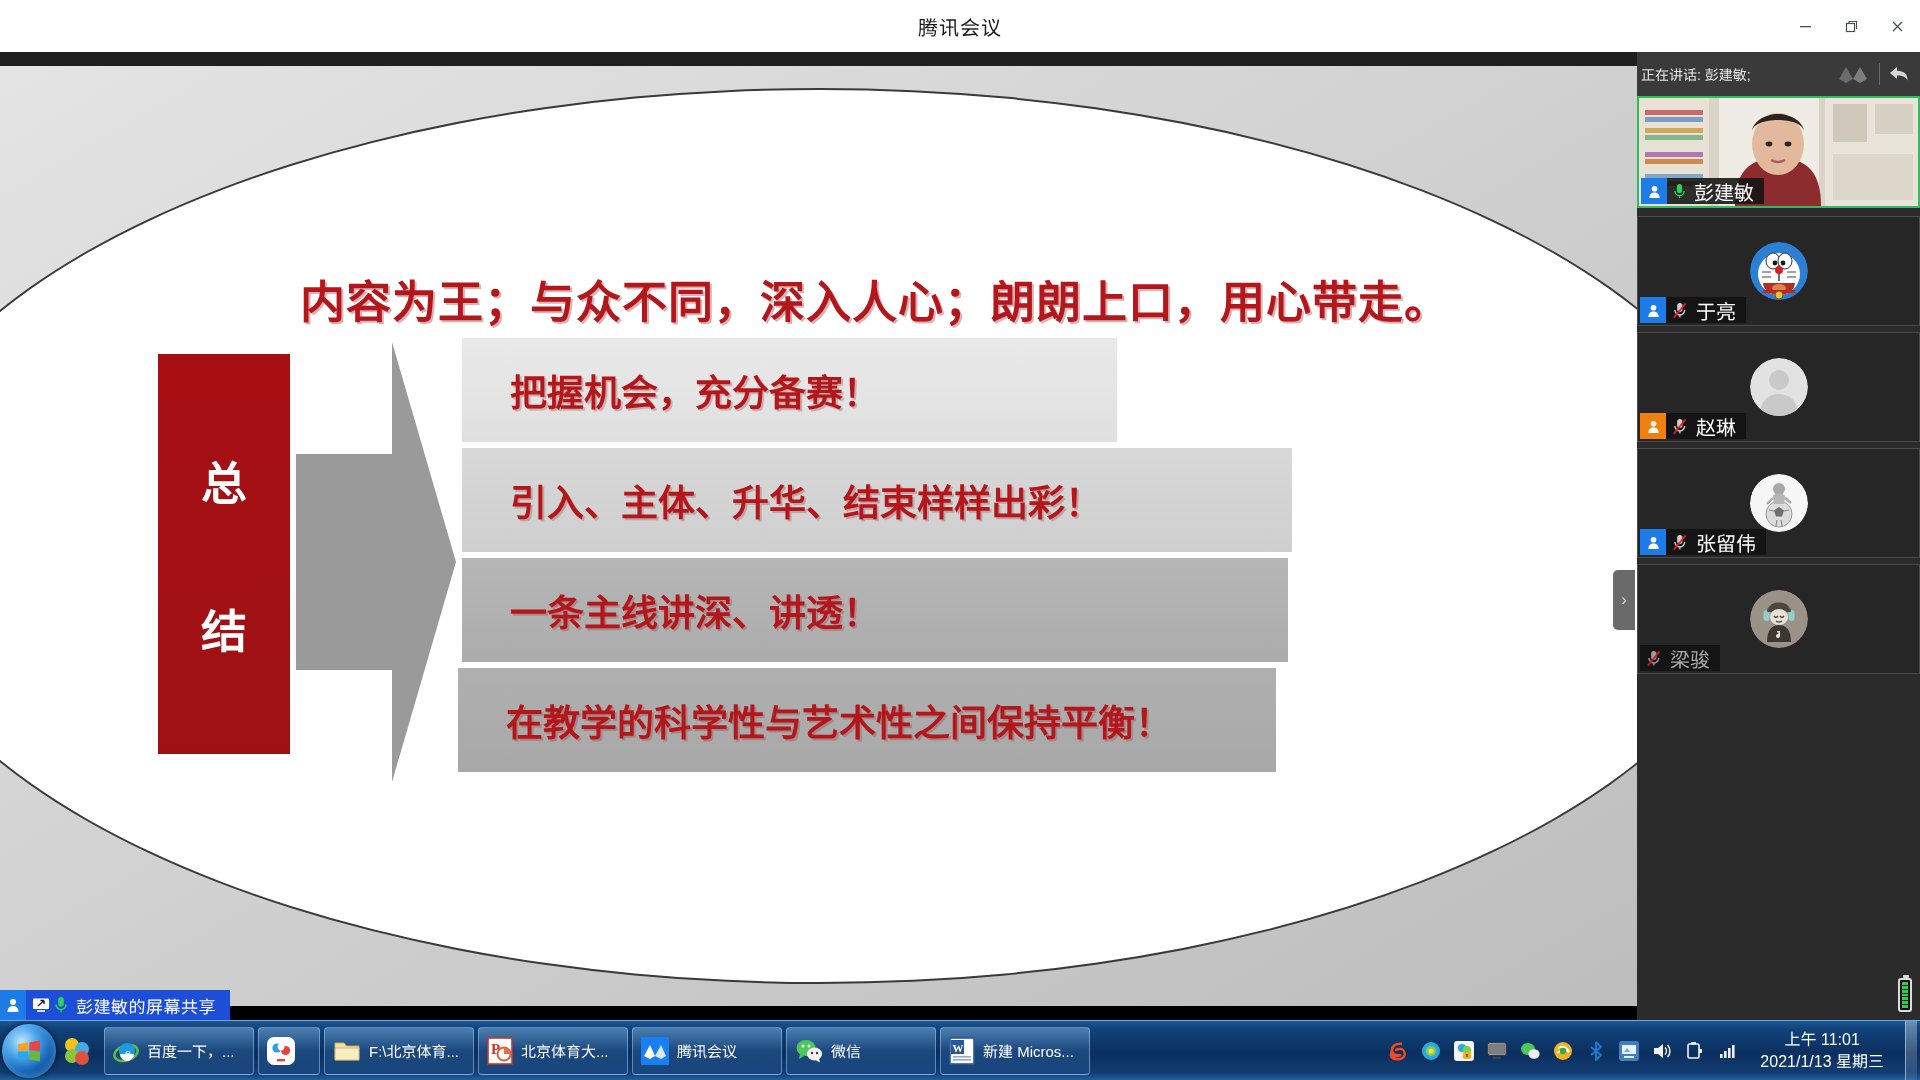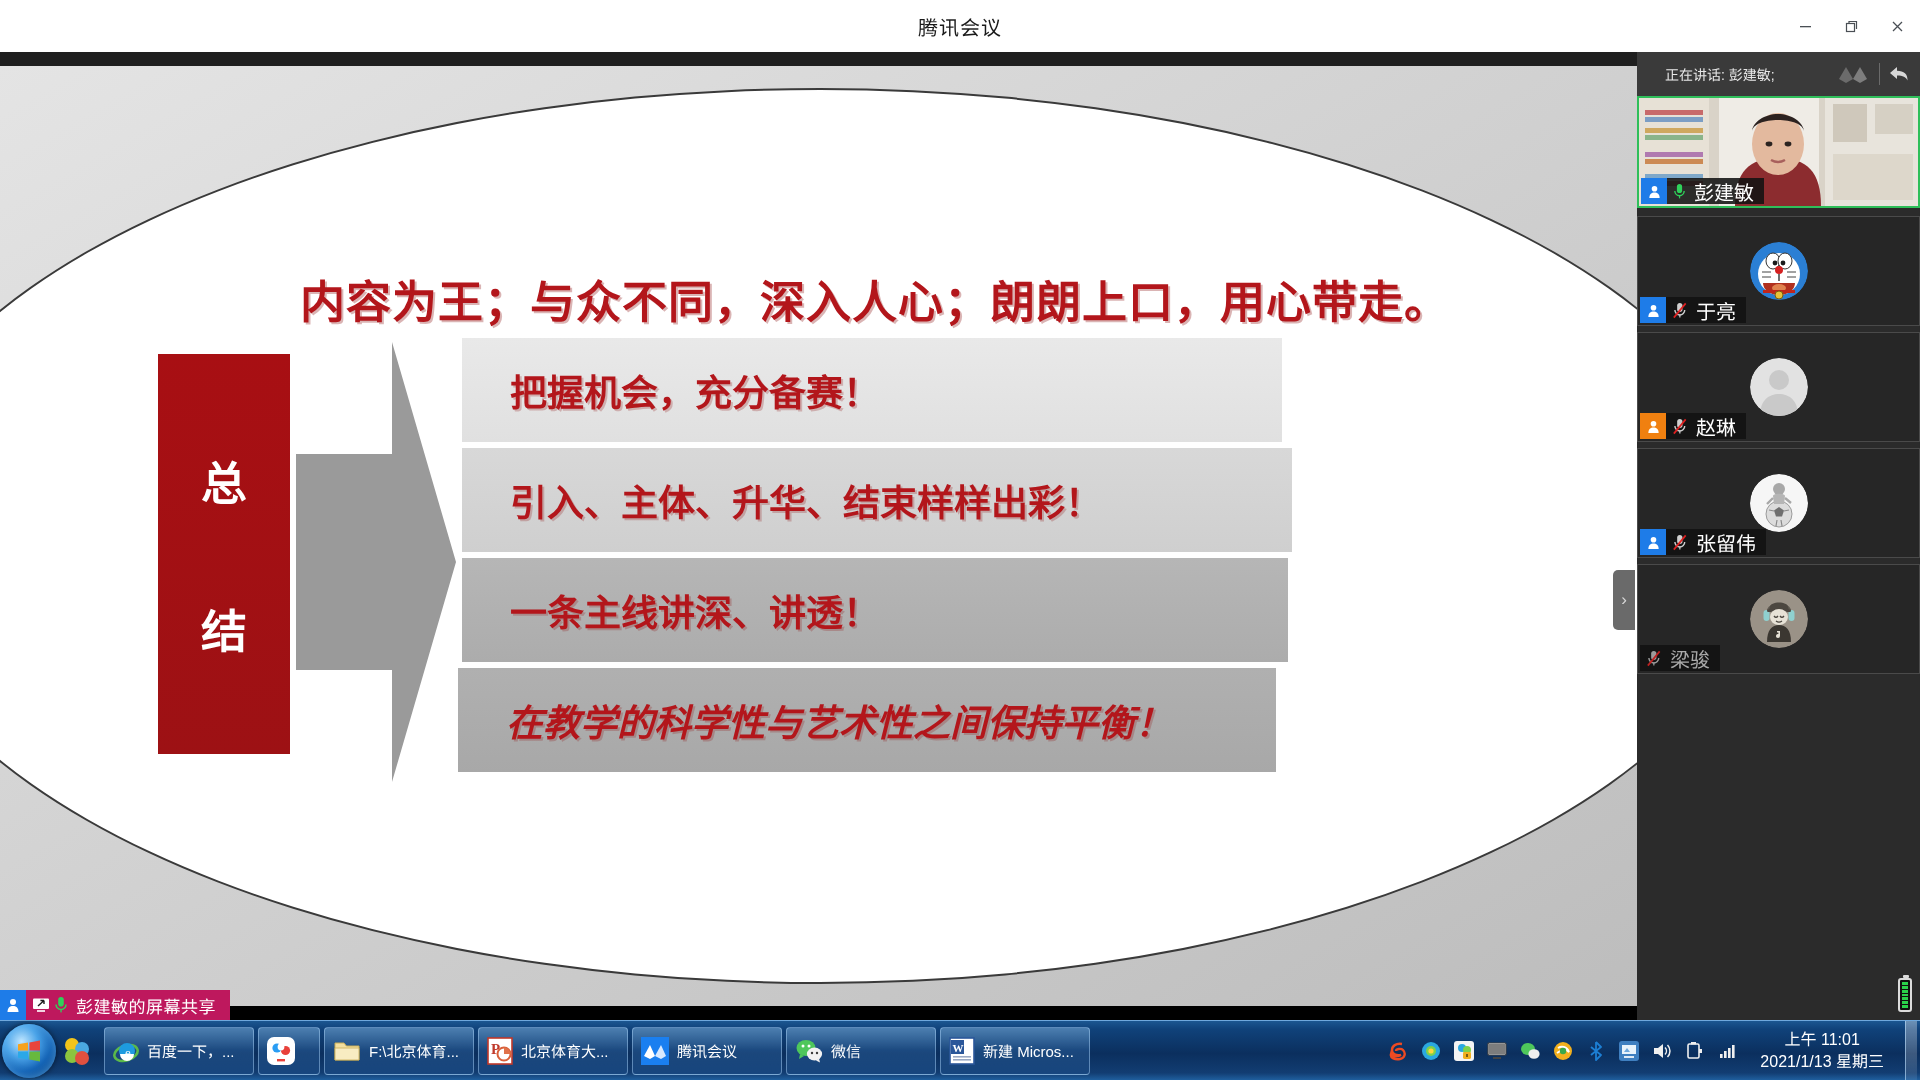--- a/index.html
+++ b/index.html
@@ -61,35 +61,35 @@
     color:#fff; font-size:46px; font-weight:bold;
     display:flex; flex-direction:column; align-items:center;
     justify-content:space-around; padding:52px 0;
     font-family:"DejaVu Sans","Liberation Sans",sans-serif;
   }
 
   .arrow { position:absolute; left:296px; top:276px; width:160px; height:440px; }
 
   .bars { position:absolute; left:462px; top:272px; width:820px; }
   .bar {
-    width:820px; height:104px; margin-bottom:6px;
+    width:655px; height:104px; margin-bottom:6px;
     display:flex; align-items:center; padding-left:48px;
     color:#b3161b; font-size:37px; font-weight:bold; white-space:nowrap;
     text-shadow:2px 2px 0 rgba(150,40,40,.28);
     font-family:"DejaVu Sans","Liberation Sans",sans-serif;
   }
   .bar.b0 { background:linear-gradient(180deg,#e9e9e9,#e0e0e0); }
   .bar.b1 { background:linear-gradient(180deg,#d8d8d8,#cfcfcf); width:830px; }
   .bar.b2 { background:linear-gradient(180deg,#b6b6b6,#acacac); width:826px;text-align:right; }
-  .bar.b3 { background:linear-gradient(180deg,#b0b0b0,#a8a8a8); width:818px; margin-left:-4px;font-style:italic; }
+  .bar.b3 { background:linear-gradient(180deg,#b0b0b0,#a8a8a8); width:818px; margin-left:-4px; }
 
   
   .share-status {
     position:absolute; left:0; bottom:0; height:30px;
-    display:flex; align-items:center; background:#be185d; padding-right:14px;
+    display:flex; align-items:center; background:#1d4ed8; padding-right:14px;
     z-index:6;
   }
   .share-status .ppl-badge {
     width:26px; height:30px; background:#1e7ce8;
     display:flex; align-items:center; justify-content:center;
   }
   .share-status .icon-wrap { display:flex; align-items:center; padding:0 4px 0 6px; gap:4px; }
   .share-status .label { color:#fff; font-size:17px; padding-left:4px; letter-spacing:.5px; }
 
   
@@ -100,21 +100,21 @@
     color:#d8d8d8; font-size:17px; z-index:8;
   }
 
   
   .rpanel {
     position:absolute; left:1637px; top:52px; width:283px; height:968px;
     background:#2b2b2b; display:flex; flex-direction:column;
   }
   .rpanel-header {
     height:44px; display:flex; align-items:center; justify-content:space-between;
-    padding:0 10px 0 28px; background:#3a3a3a; flex:none;
+    padding:0 10px 0 4px; background:#3a3a3a; flex:none;
   }
   .rpanel-header .speaking { color:#e7e7e7; font-size:14px; white-space:nowrap; }
   .rpanel-header .hicons { display:flex; align-items:center; gap:8px; }
   .divider-v { width:1px; height:22px; background:#6a6a6a; }
 
   .tiles { flex:1; overflow:hidden; padding:0; position:relative; }
   .tile {
     position:relative; width:283px; height:0;
     background:#222; border:1px solid #4a4a4a; margin-bottom:6px;
   }

